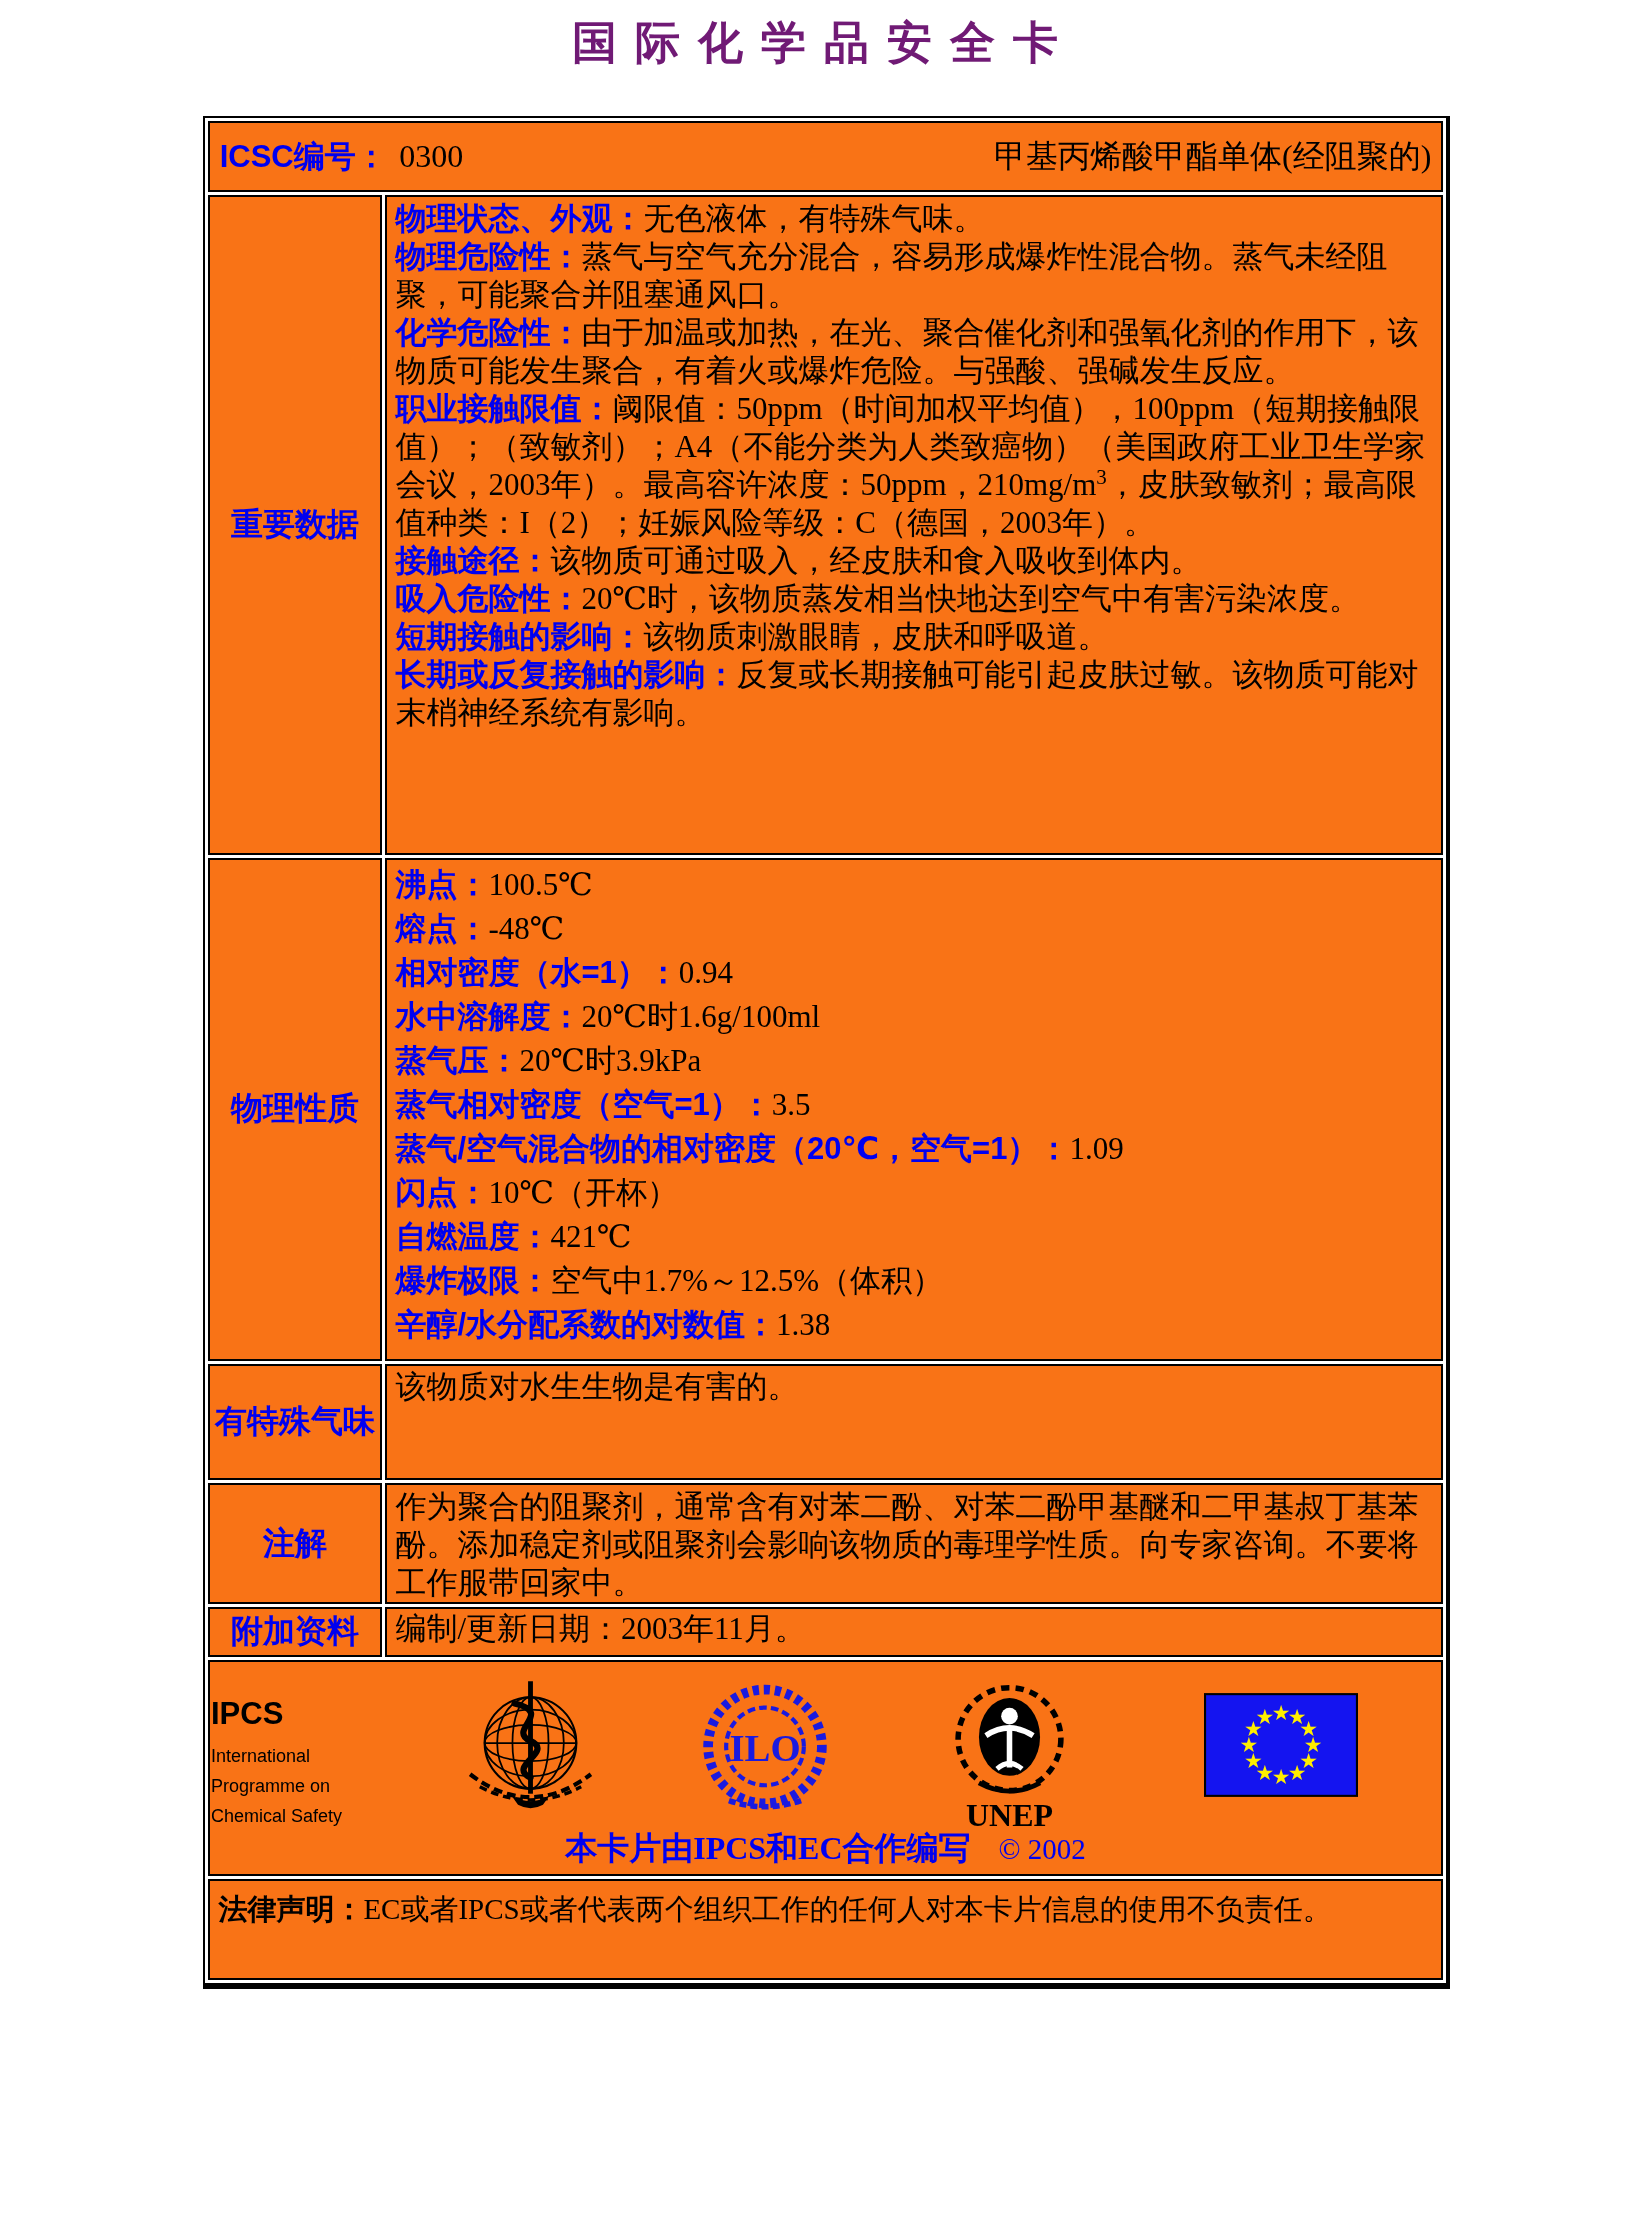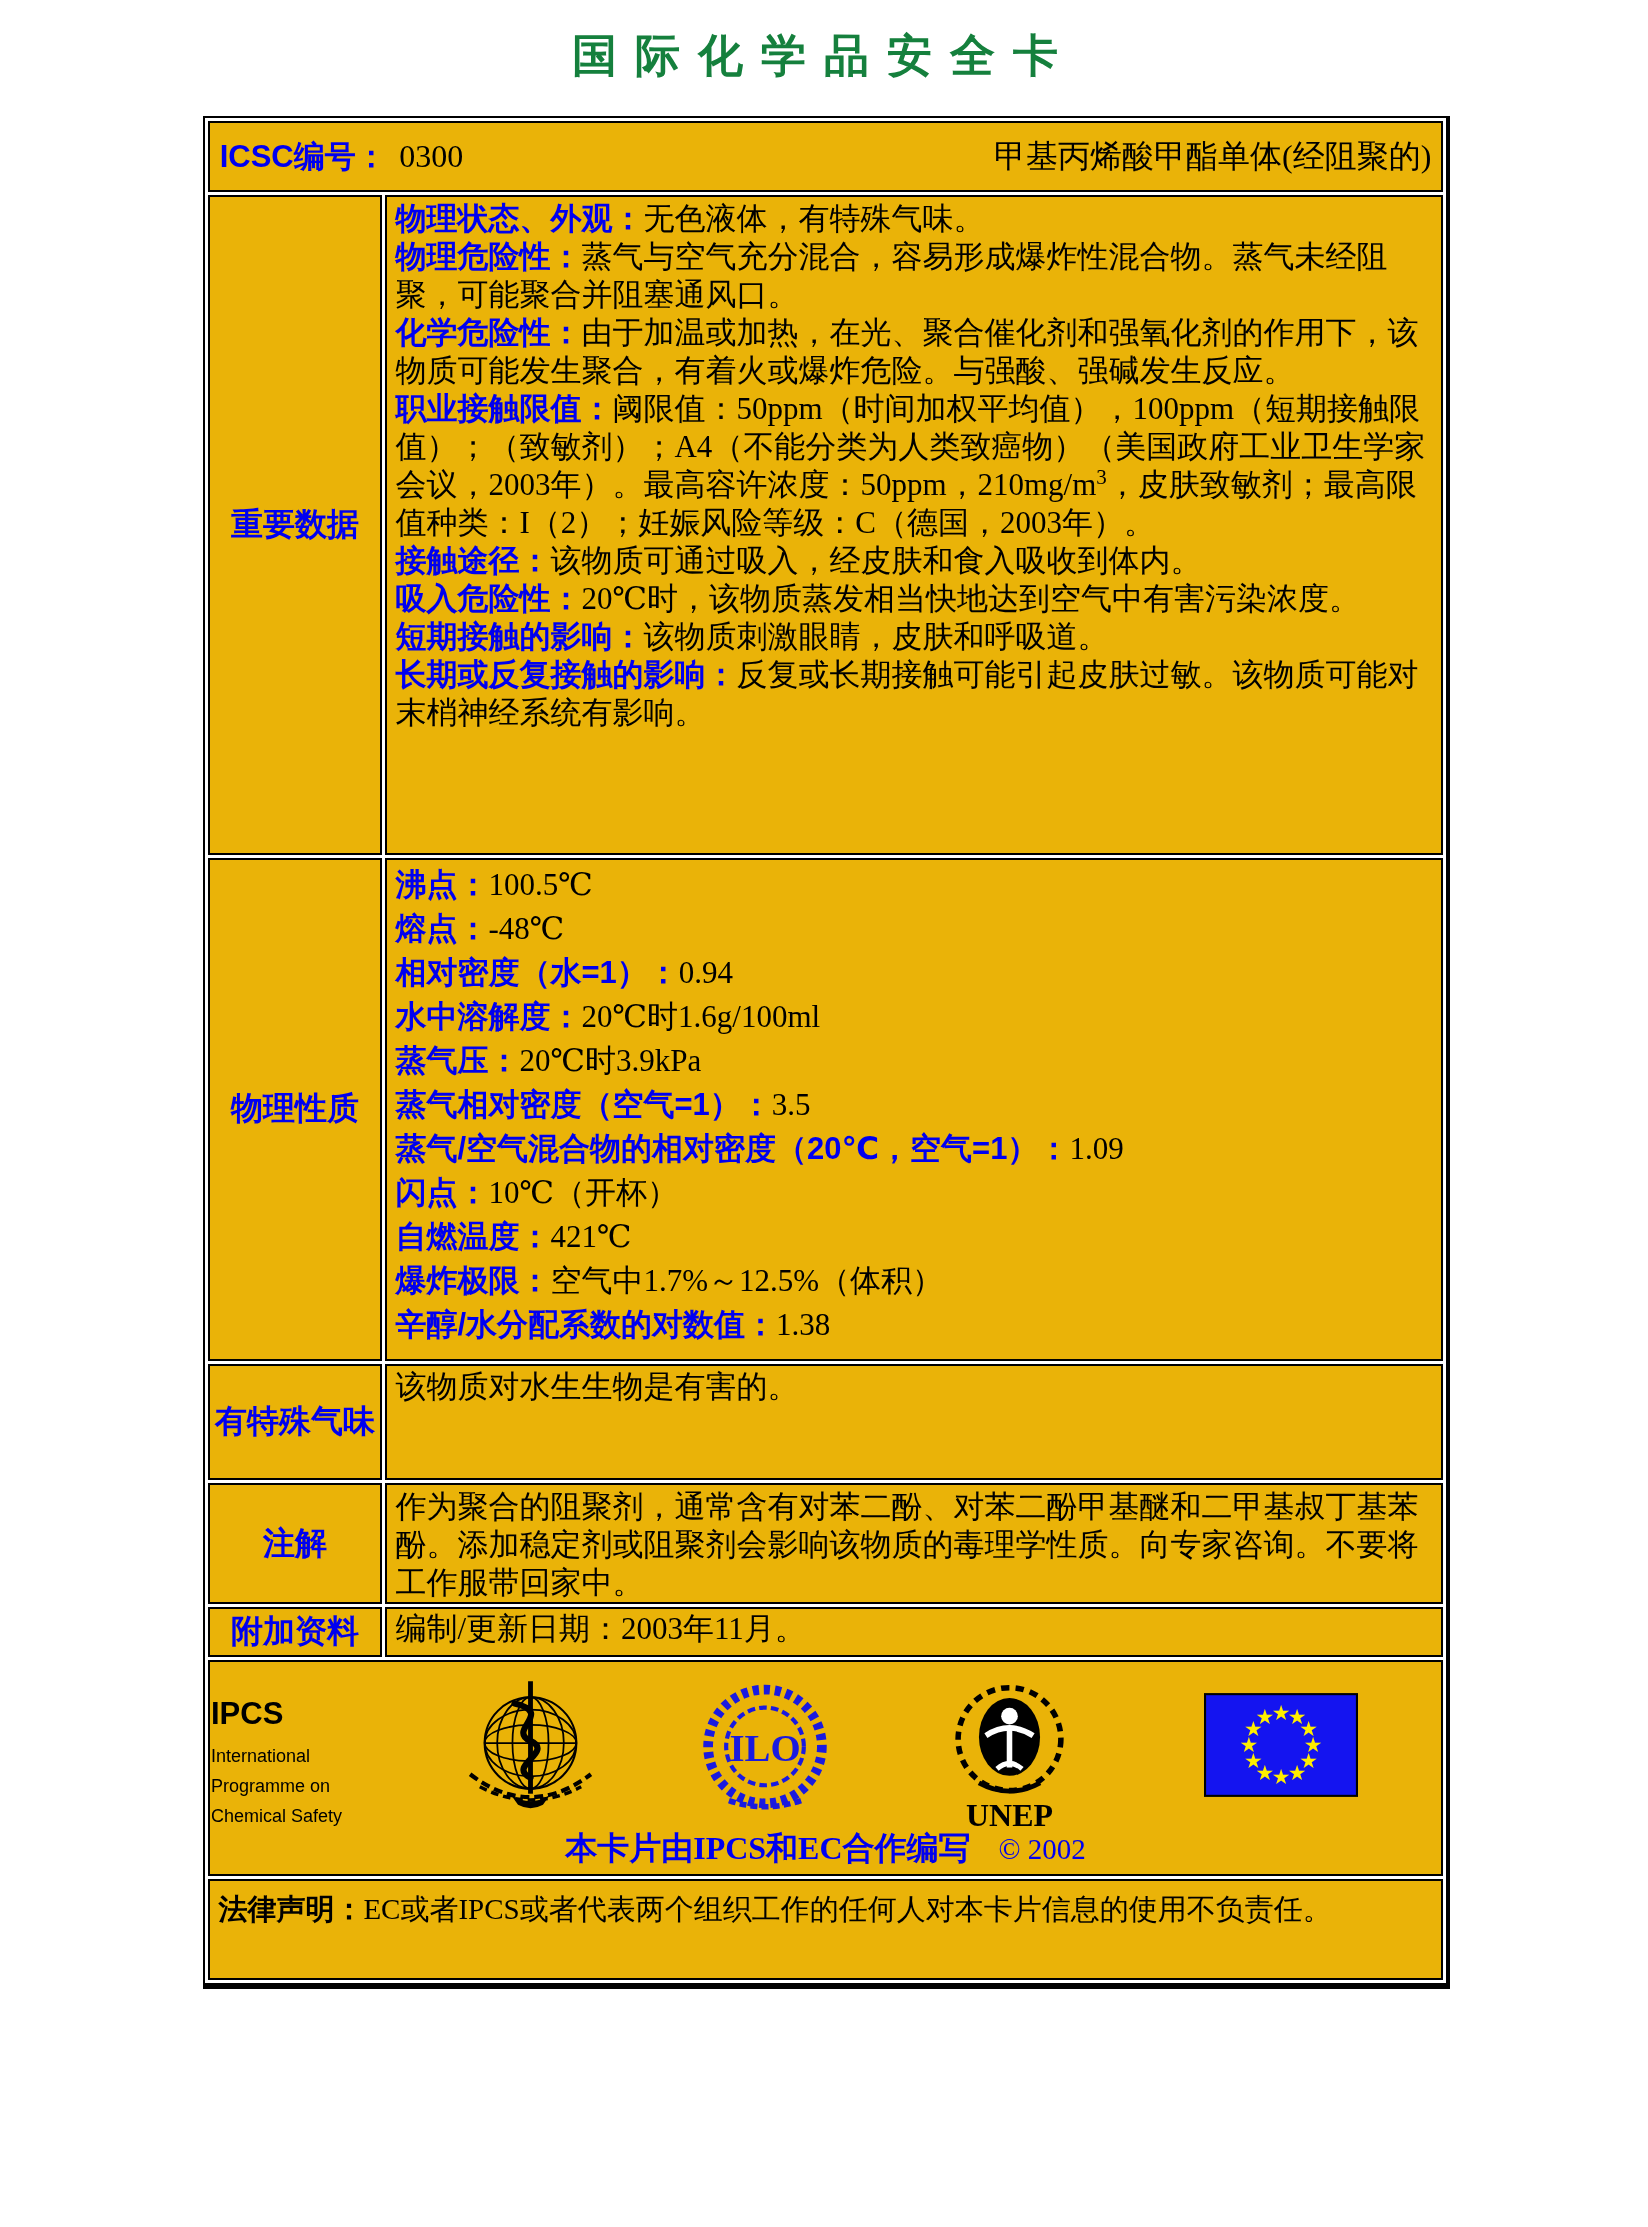--- a/index.html
+++ b/index.html
@@ -2,32 +2,32 @@
 <html style="font-size:11px"><head>
 <meta charset="utf-8">
 <style>
   html,body { margin:0; padding:0; background:#ffffff; }
   body {
     width:1648px; height:2227px; position:relative;
     font-family:"Liberation Serif","DejaVu Serif",serif;
     color:#000;
   }
   .page-title {
-    position:absolute; left:0; top:26px; width:100%;
-    text-align:center; color:#15803d;
+    position:absolute; left:0; top:13px; width:100%;
+    text-align:center; color:#701a75;
     font-family:"Liberation Sans","DejaVu Sans",sans-serif;
     font-weight:bold; font-size:45px; letter-spacing:18px;
   }
   table.card {
     position:absolute; left:203px; top:116px; width:1247px;
     border-collapse:separate; border-spacing:3.5px;
     border:2.8px solid #000; border-right-width:4.9px; border-bottom-width:6.3px;
     table-layout:fixed; background:#fff;
   }
-  td { border:2.1px solid #000; vertical-align:top; background:#eab308; }
+  td { border:2.1px solid #000; vertical-align:top; background:#f97316; }
   col.label-col { width:174px; }
   .label-cell {
     vertical-align:middle; text-align:center;
     color:#0000f0; font-family:"Liberation Sans","DejaVu Sans",sans-serif;
     font-weight:bold; font-size:32px;
   }
   .header-cell { height:67px; vertical-align:middle; padding:0 9.7px; }
   .header-flex { display:flex; justify-content:space-between; align-items:center; }
   .icsc-label {
     color:#0000f0; font-family:"Liberation Sans","DejaVu Sans",sans-serif;

